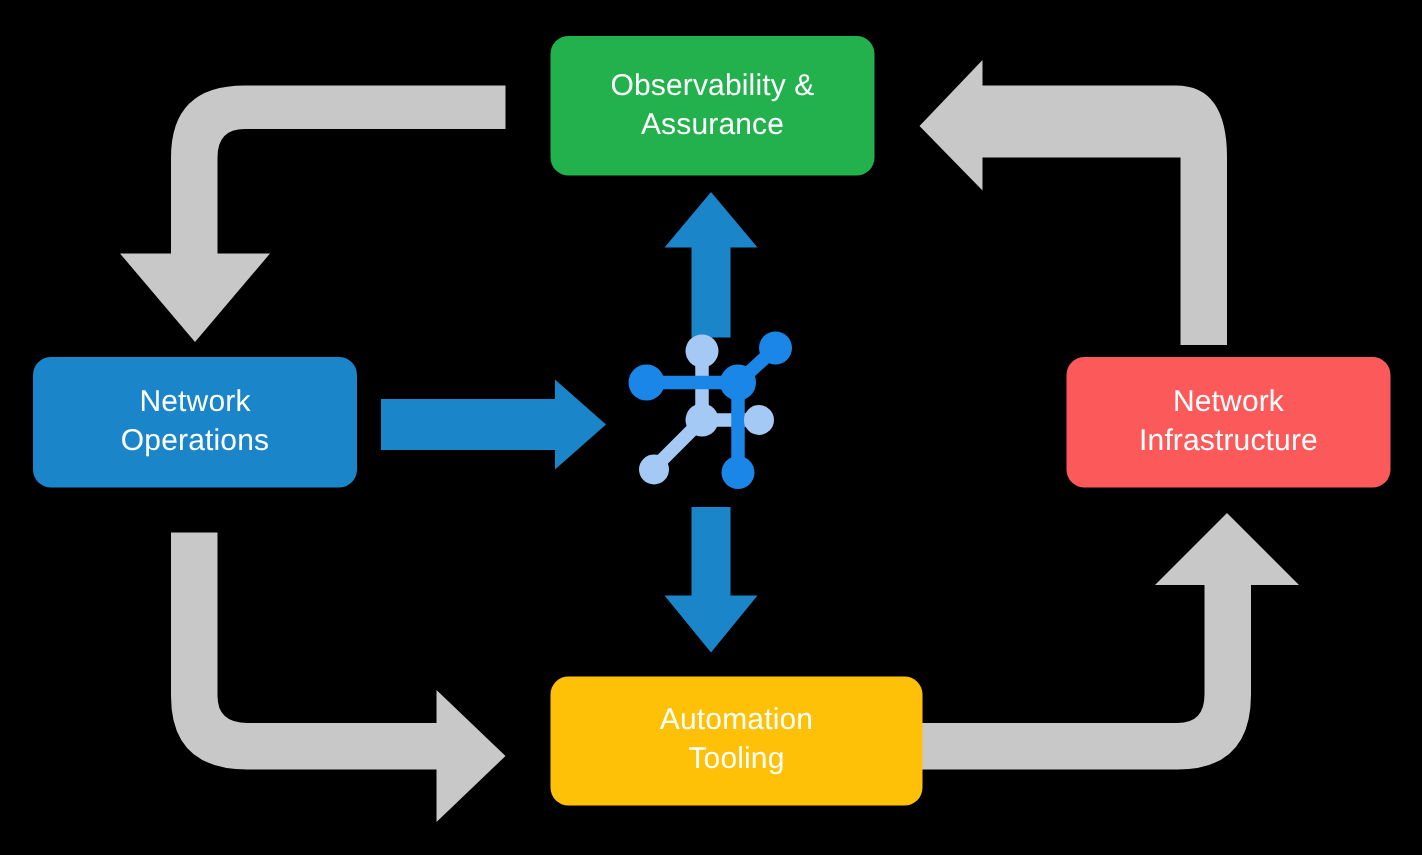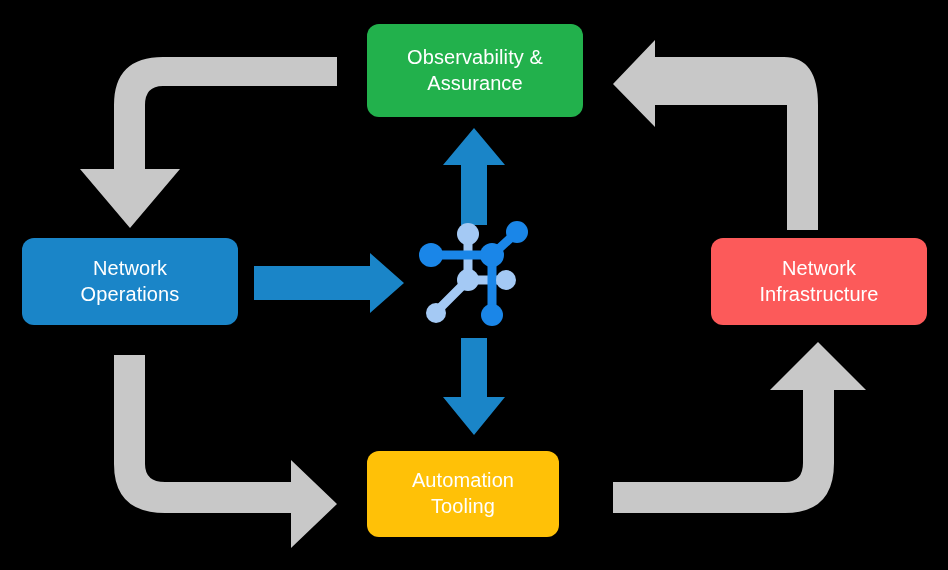--- a/index.html
+++ b/index.html
@@ -56,21 +56,21 @@
   #box-network-infrastructure {
     left: 711px;
     top: 238px;
     width: 216px;
     height: 87px;
     background: #fc5a5a;
   }
   #box-automation-tooling {
     left: 367px;
     top: 451px;
-    width: 192px;
+    width: 248px;
     height: 86px;
     background: #ffc107;
   }
   #center-icon {
     position: absolute;
     left: 418px;
     top: 218px;
     width: 114px;
     height: 114px;
   }

